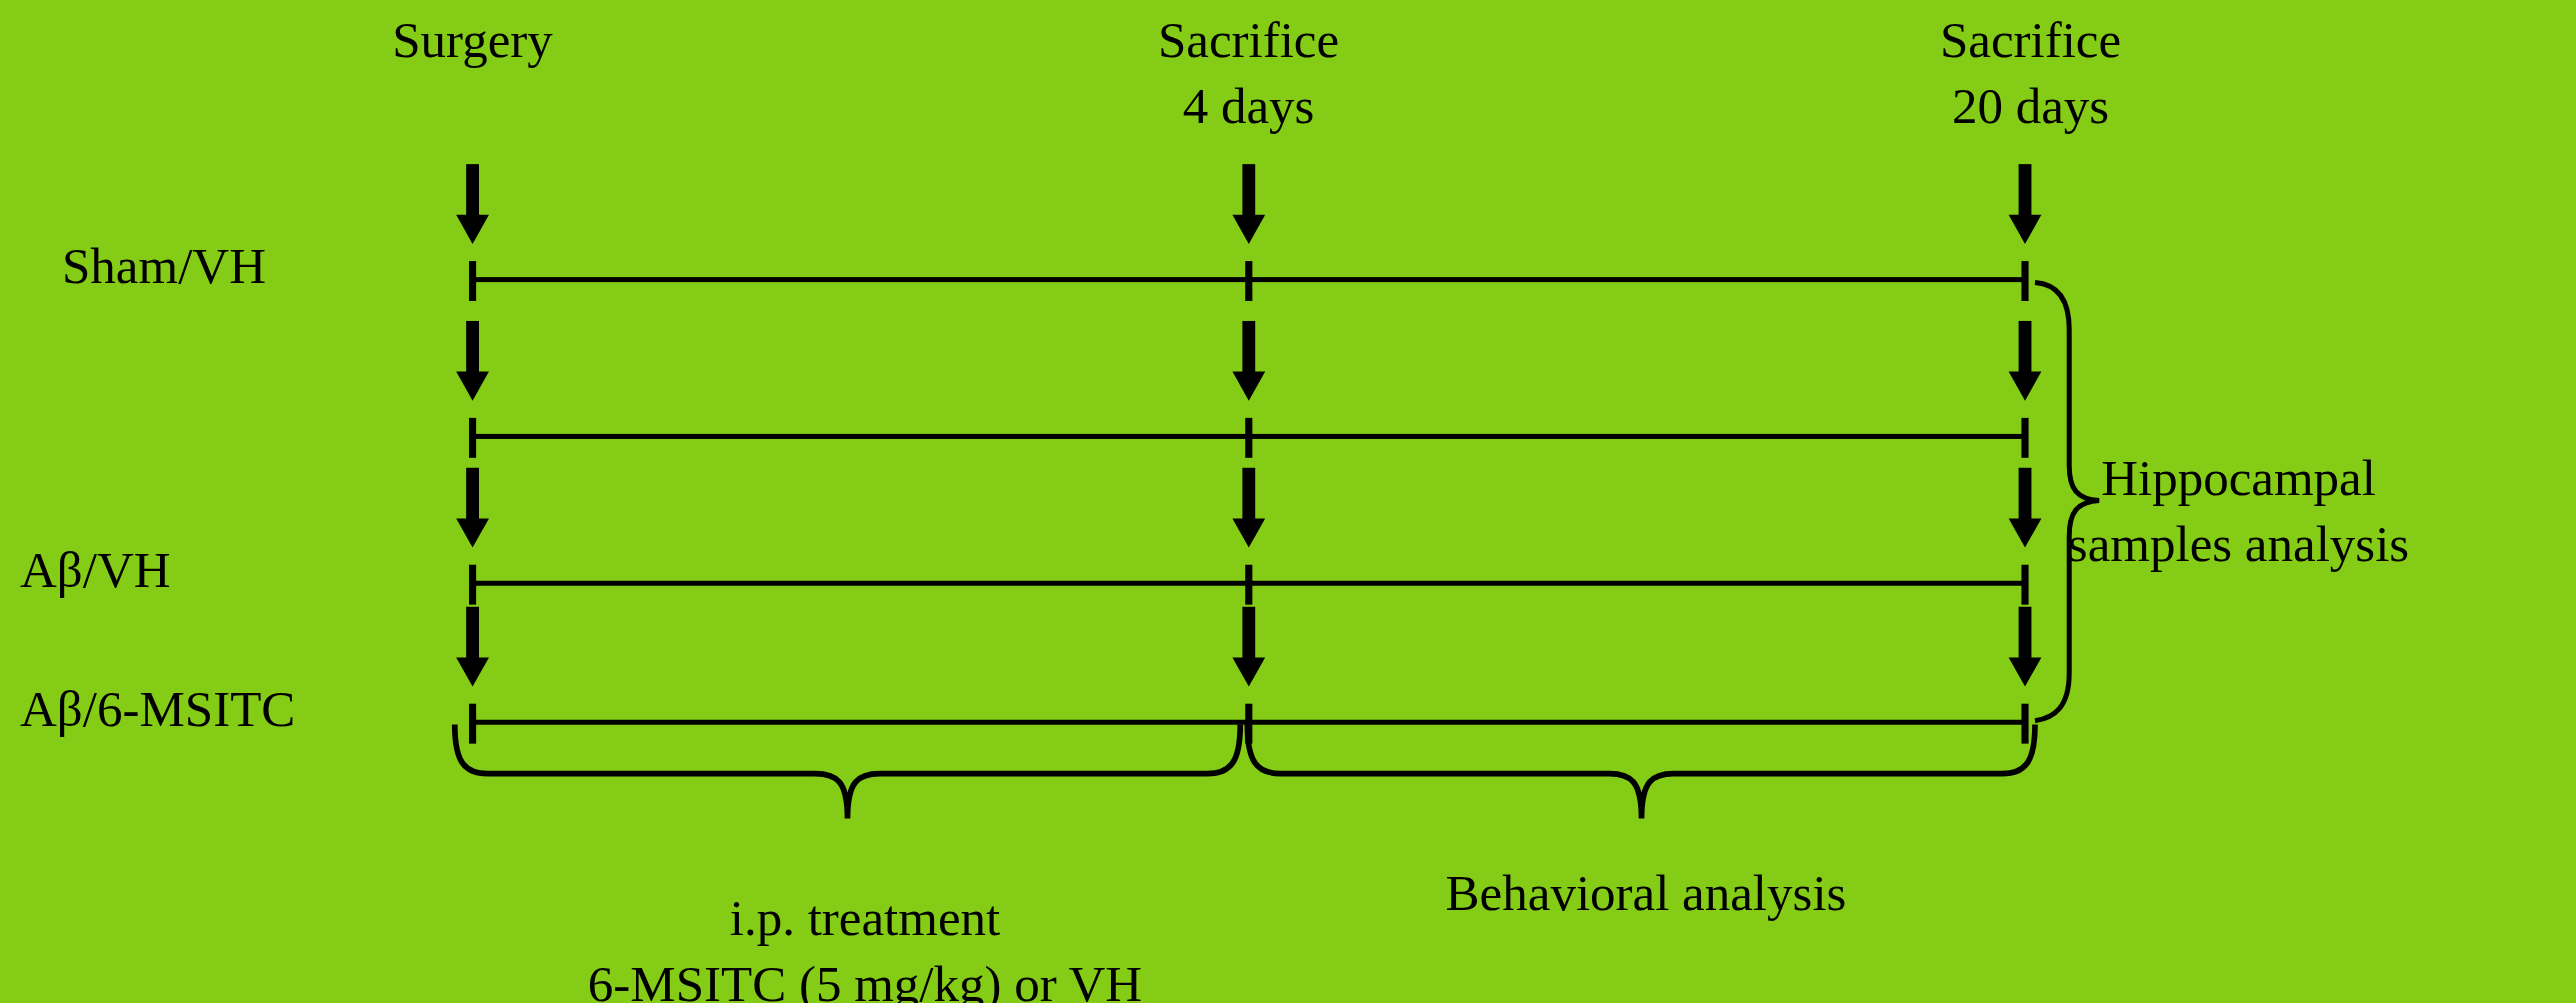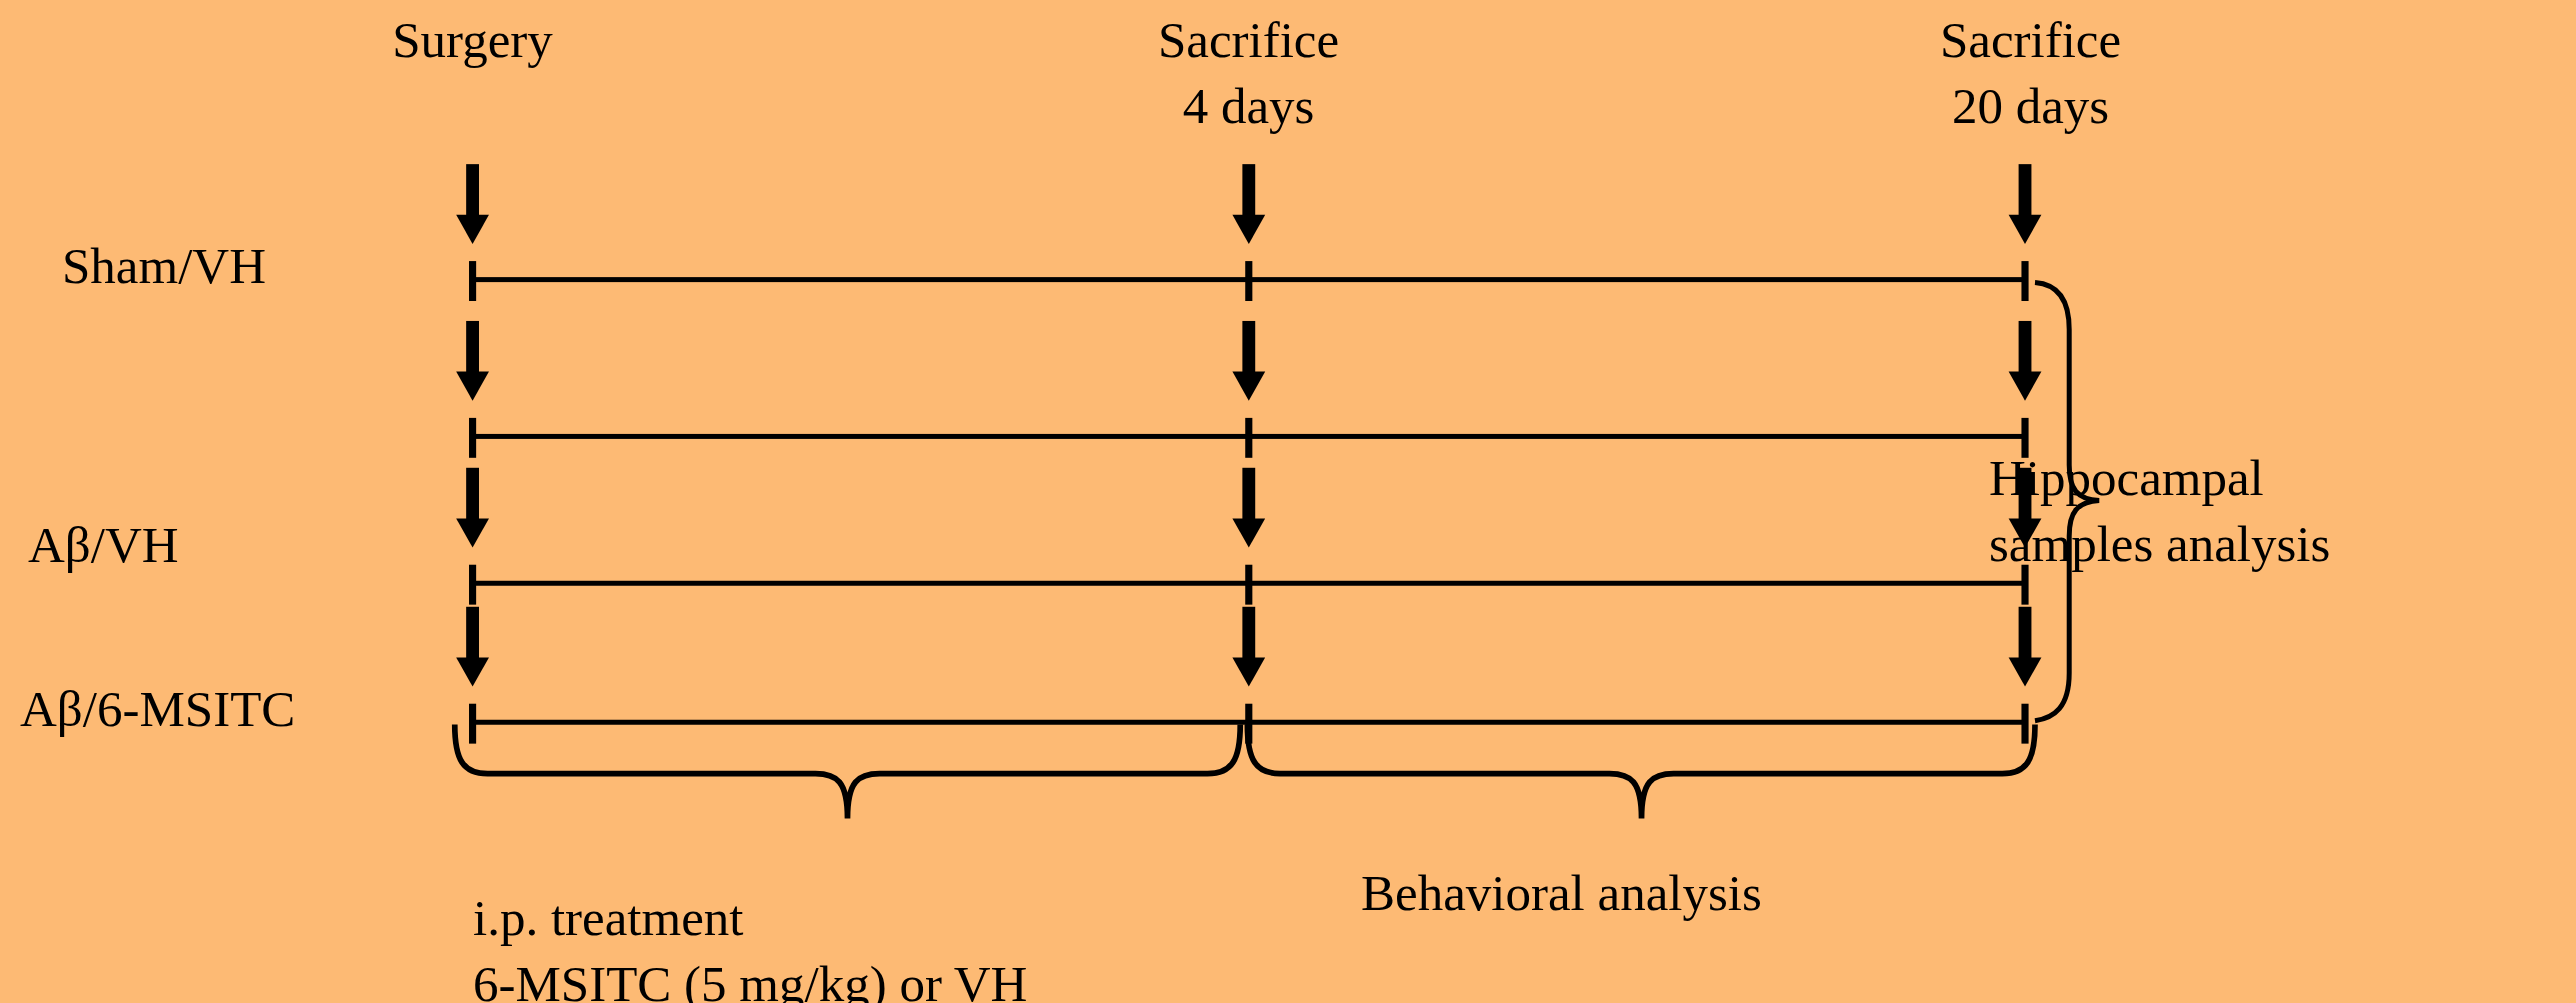--- a/index.html
+++ b/index.html
@@ -4,21 +4,21 @@
 <style>
   html, body {
     margin: 0;
     padding: 0;
     background: #ffffff;
   }
   .canvas {
     position: relative;
     width: 2576px;
     height: 1004px;
-    background: #fdba74;
+    background: #84cc16;
     font-family: "Liberation Serif", "DejaVu Serif", serif;
     color: #000000;
     overflow: hidden;
   }
   .gfx {
     position: absolute;
     left: 0;
     top: 0;
     width: 2576px;
     height: 1004px;
@@ -36,21 +36,21 @@
     line-height: 66px;
   }
   .timepoint span { display: block; }
   .group-label {
     left: 20px;
     height: 63px;
     line-height: 63px;
     text-align: left;
   }
   .block {
-    text-align: left;
+    text-align: center;
     line-height: 66px;
   }
   .block span { display: block; }
 </style>
 </head>
 <body>
 
 <div class="canvas">
 
   <svg class="gfx" viewBox="0 0 3614 1408" aria-hidden="true">
@@ -127,21 +127,21 @@
   <div class="label timepoint" style="left:999px;">
     <span>Sacrifice</span>
     <span>4 days</span>
   </div>
   <div class="label timepoint" style="left:1781px;">
     <span>Sacrifice</span>
     <span>20 days</span>
   </div>
 
   <div class="label group-label" style="top:235px;margin-left:42px;">Sham/VH</div>
-  <div class="label group-label" style="top:514px;margin-left:8px;">Aβ/VH</div>
+  <div class="label group-label" style="top:539px;">Aβ/VH</div>
   <div class="label group-label" style="top:678px;">Aβ/6-MSITC</div>
 
   <div class="label block" style="left:1989px; top:445px; width:499px;">
     <span>Hippocampal</span>
     <span>samples analysis</span>
   </div>
 
   <div class="label block" style="left:473px; top:885px; width:784px;">
     <span>i.p. treatment</span>
     <span>6-MSITC (5 mg/kg) or VH</span>

